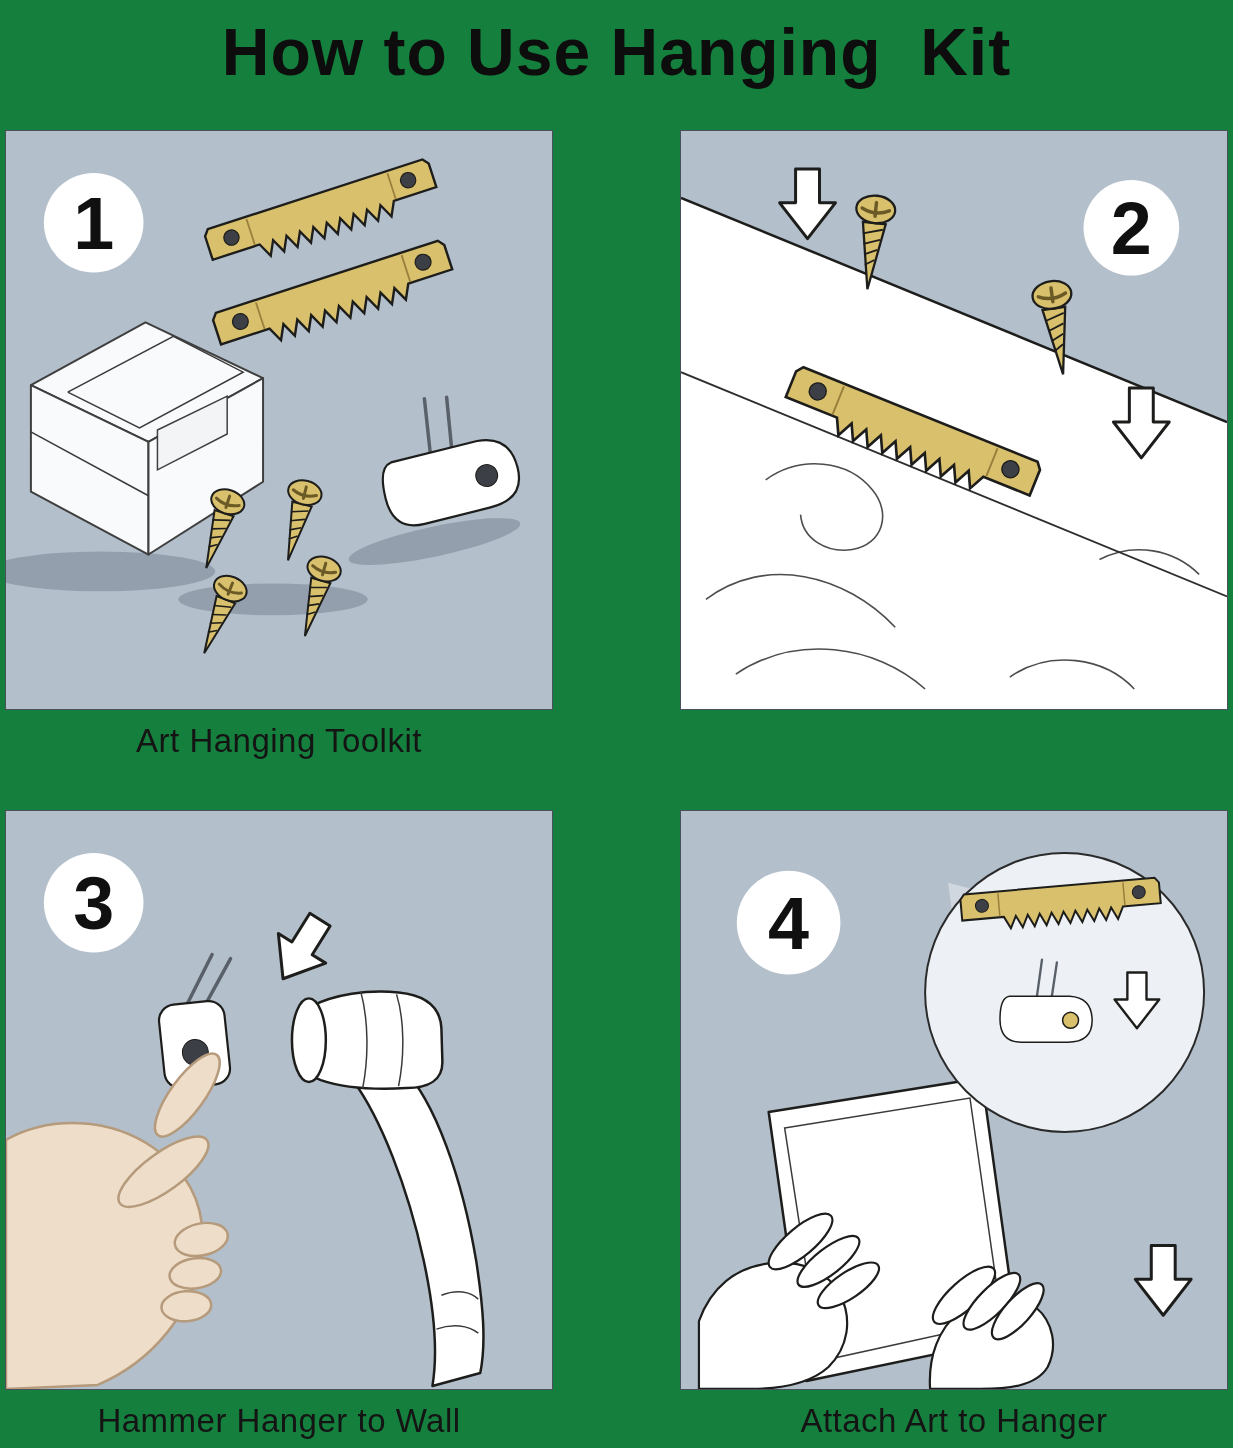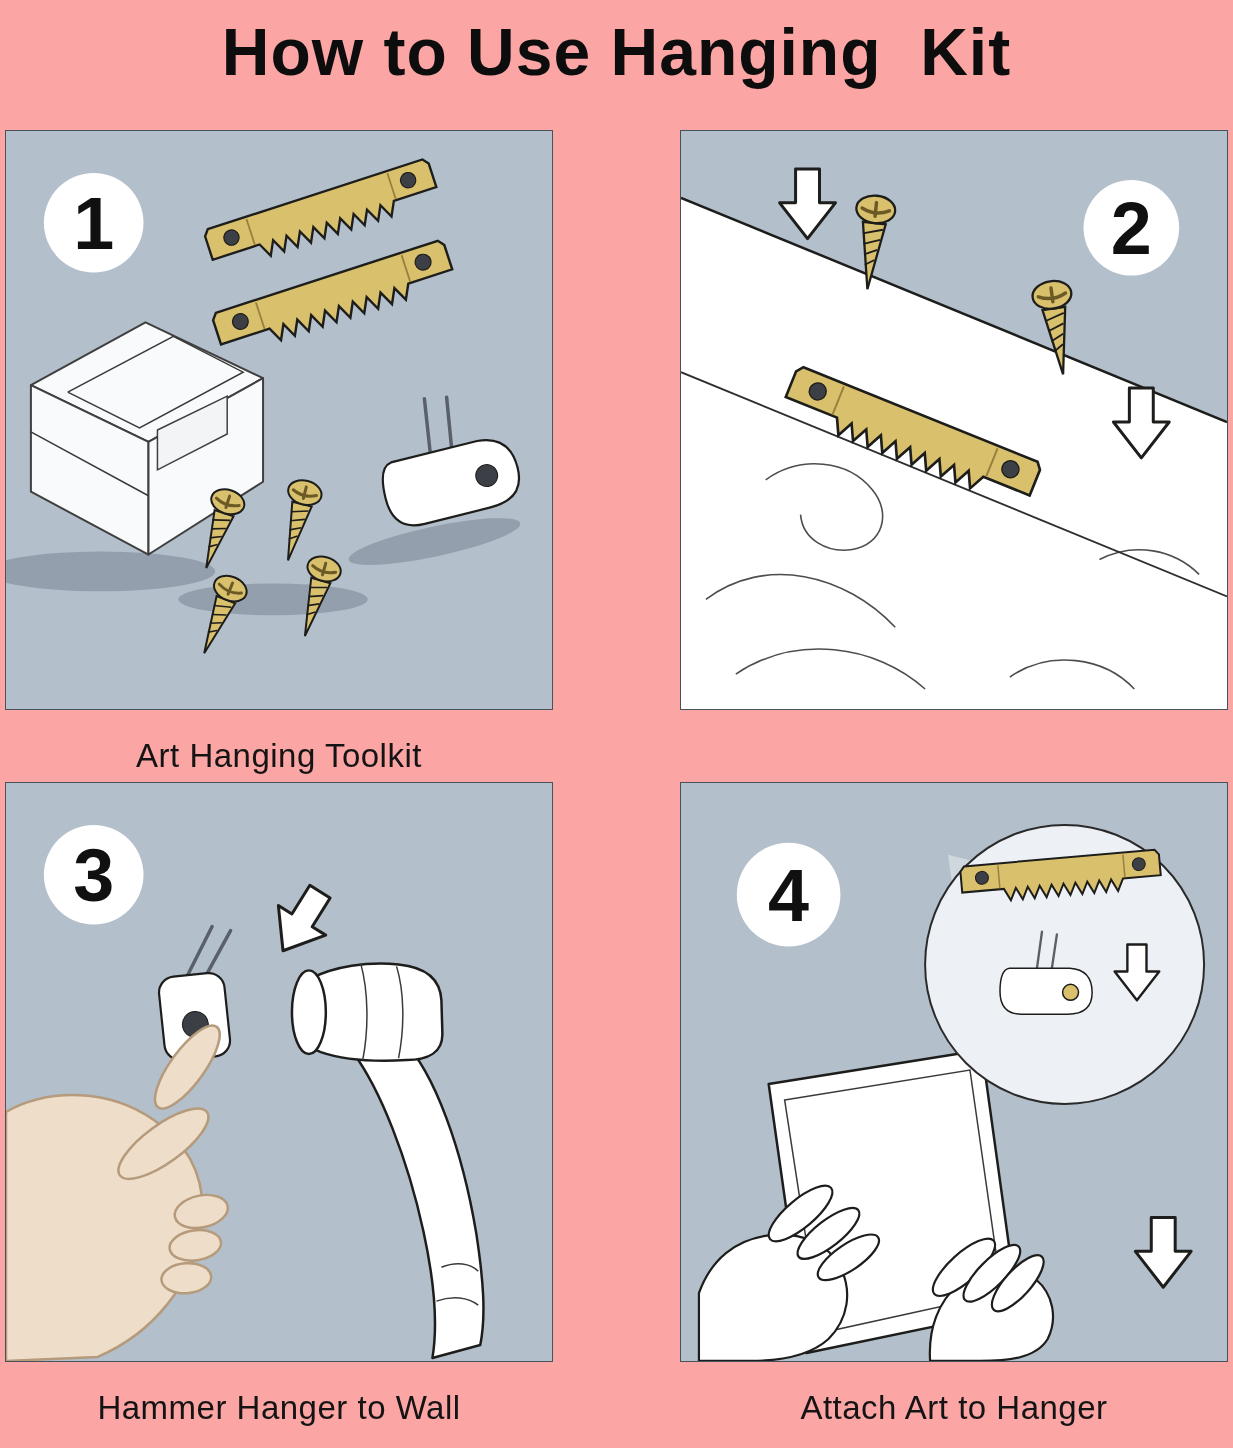--- a/index.html
+++ b/index.html
@@ -1,35 +1,35 @@
 <!DOCTYPE html>
 <html style="--panel-bg: #b3bfcb; --brass: #d9c06c; --brass-dark: #9a7f3c; --ink: #1d1d1b; --skin: #eeddc8;"><head>
 <meta charset="utf-8">
 <style>
   html,body{margin:0;padding:0;background:#fff;}
   .page{
-    width:1233px;height:1448px;background:#fca5a5;overflow:hidden;
+    width:1233px;height:1448px;background:#15803d;overflow:hidden;
     font-family:"Liberation Sans",sans-serif;color:#111;
   }
   .title{
     margin:14px 0 40px 0;text-align:center;font-size:66px;font-weight:600;
     letter-spacing:1px;color:#0d0d0d;white-space:pre;
   }
   .grid{
     display:grid;grid-template-columns:548px 548px;column-gap:127px;
     padding:0 5px;justify-content:center;
   }
   figure{margin:0;}
   .panel-box{
     width:548px;height:580px;background:var(--panel-bg,#b3bfcb);
     border:1.5px solid #49525c;box-sizing:border-box;overflow:hidden;
   }
   .panel-box svg{display:block;width:100%;height:100%;}
   figcaption{
-    height:72px;box-sizing:border-box;padding-top:27px;text-align:center;
+    height:100px;box-sizing:border-box;padding-top:12px;text-align:center;
     font-size:33px;font-weight:500;color:#141414;letter-spacing:.5px;
   }
   
   .bgrect{fill:var(--panel-bg,#b3bfcb);}
   .brass{fill:var(--brass,#d9c06c);stroke:var(--ink,#1d1d1b);stroke-width:2;}
   .brass-line{stroke:var(--brass-dark,#9a7f3c);stroke-width:1.5;}
   .brass-dot{fill:var(--brass,#d9c06c);stroke:var(--ink,#1d1d1b);stroke-width:1.5;}
   .hole{fill:#3c4046;stroke:var(--ink,#1d1d1b);stroke-width:1;}
   .thread{stroke:var(--ink,#1d1d1b);stroke-width:1.6;}
   .slot{stroke:#6b5a26;stroke-width:3;fill:none;stroke-linecap:round;}

